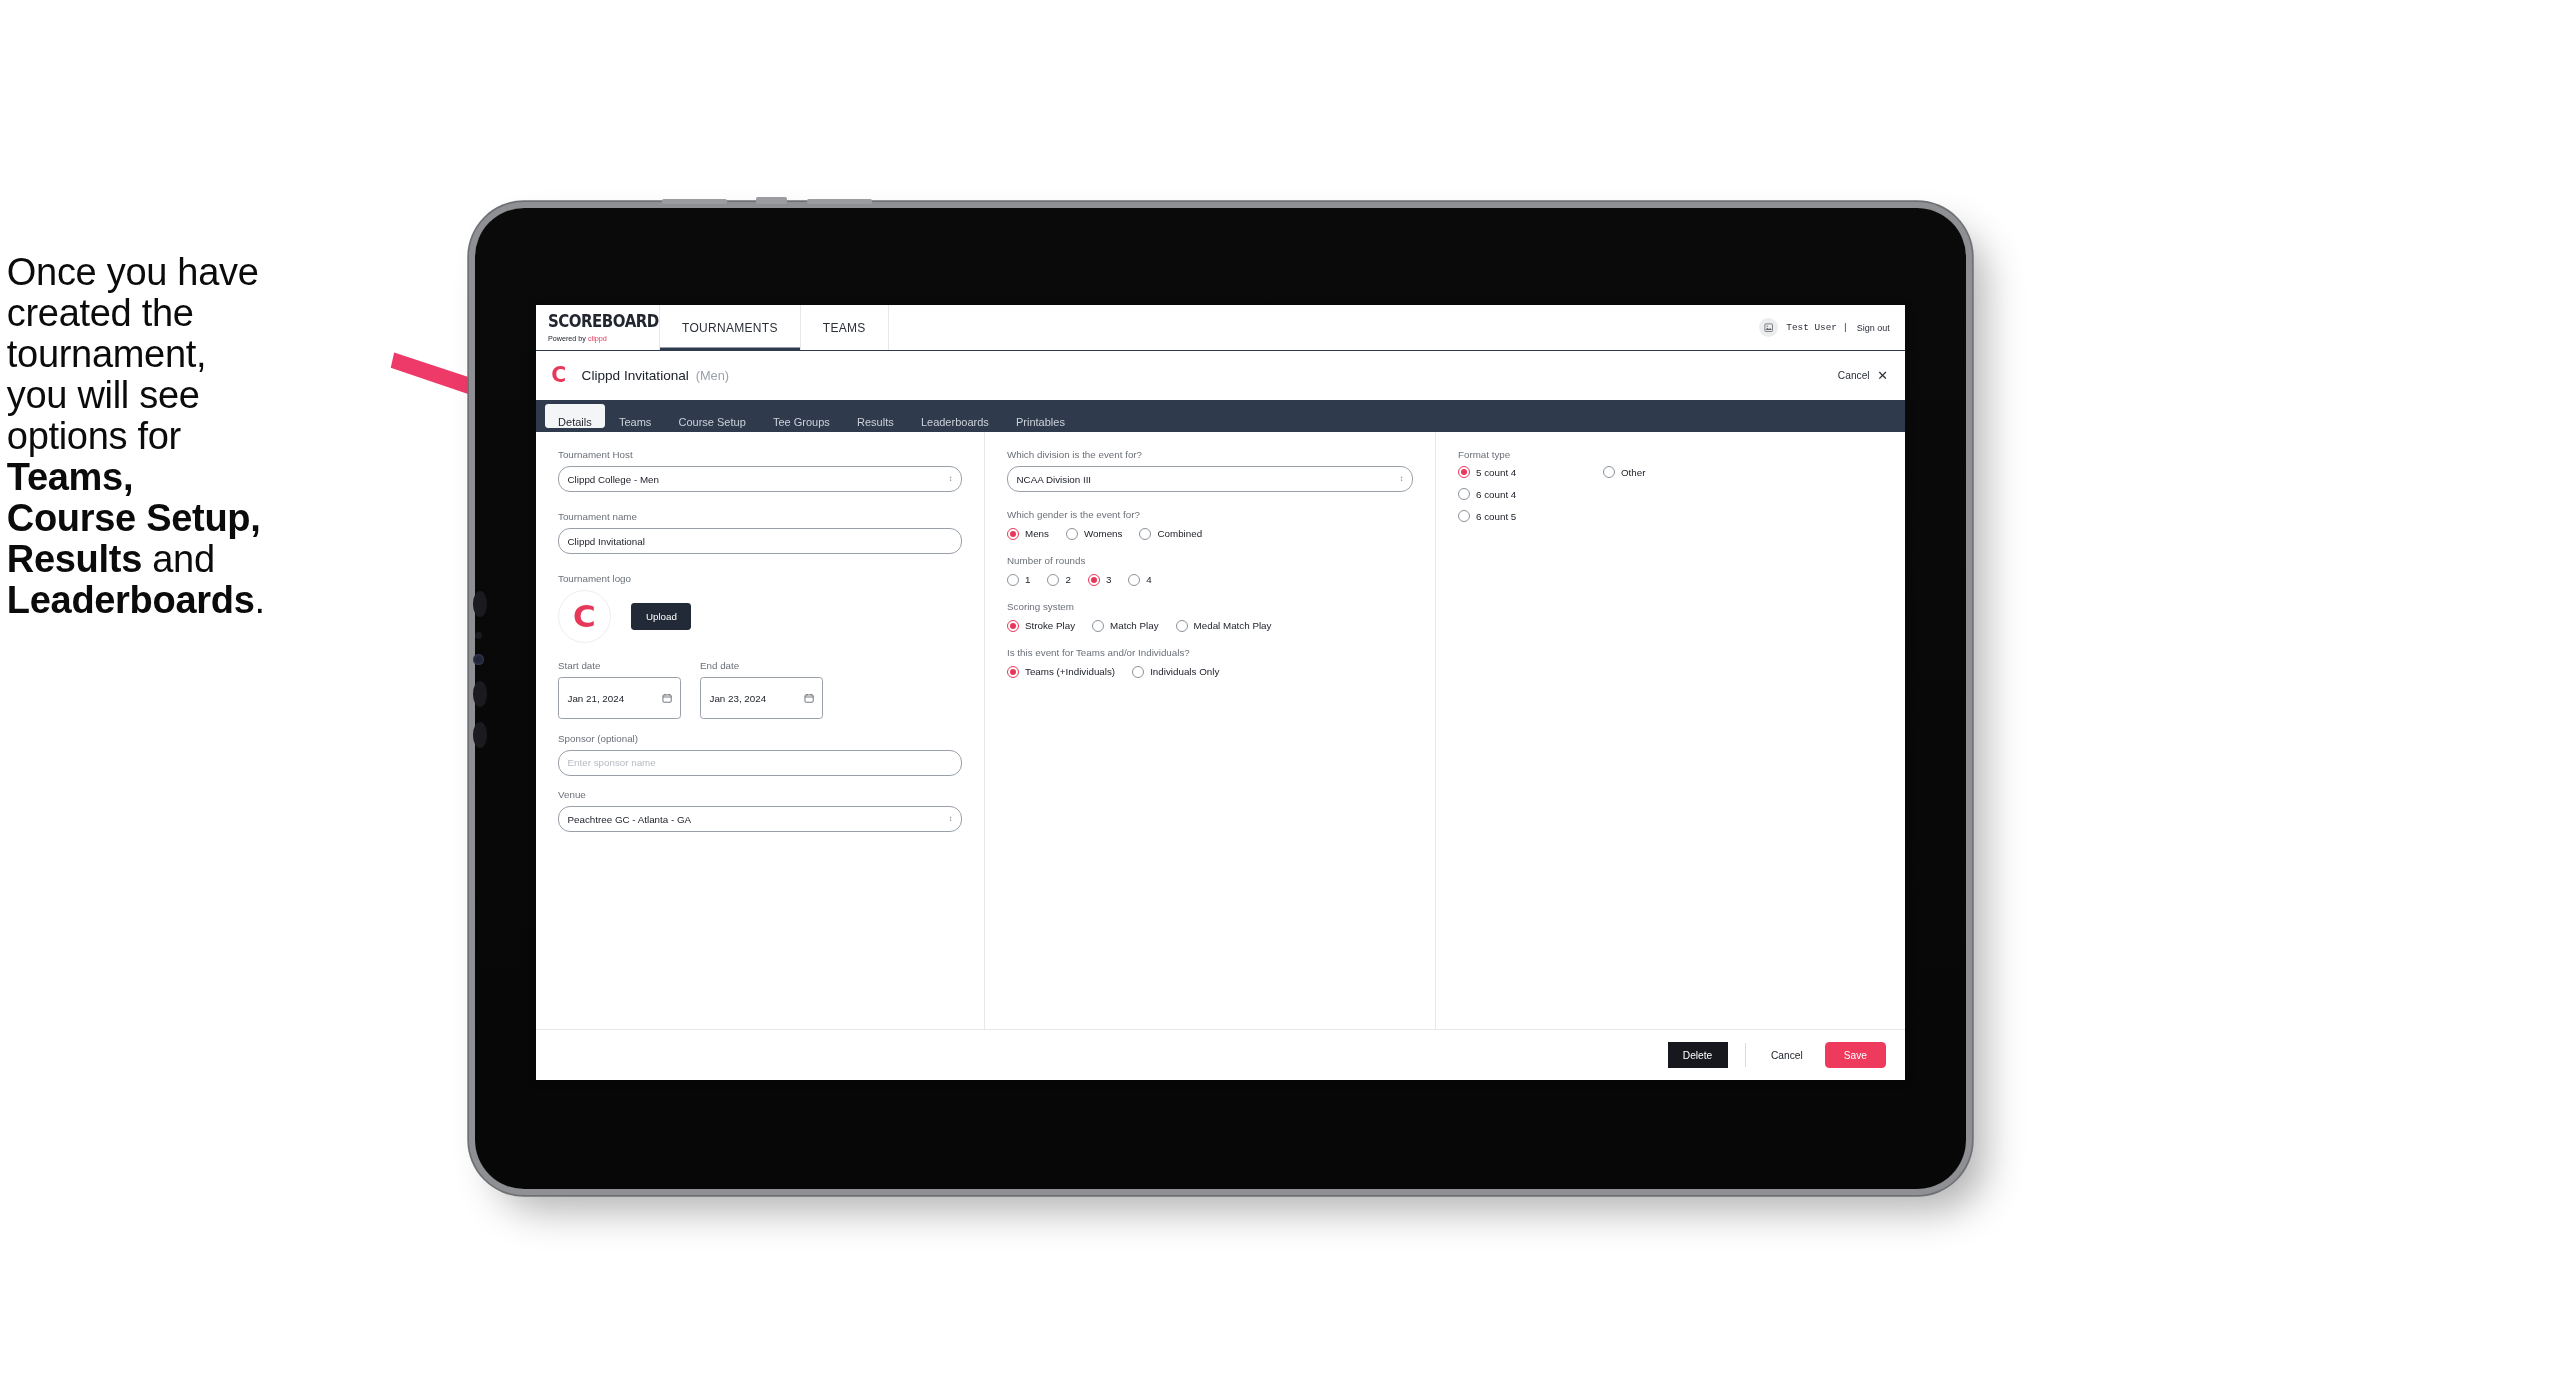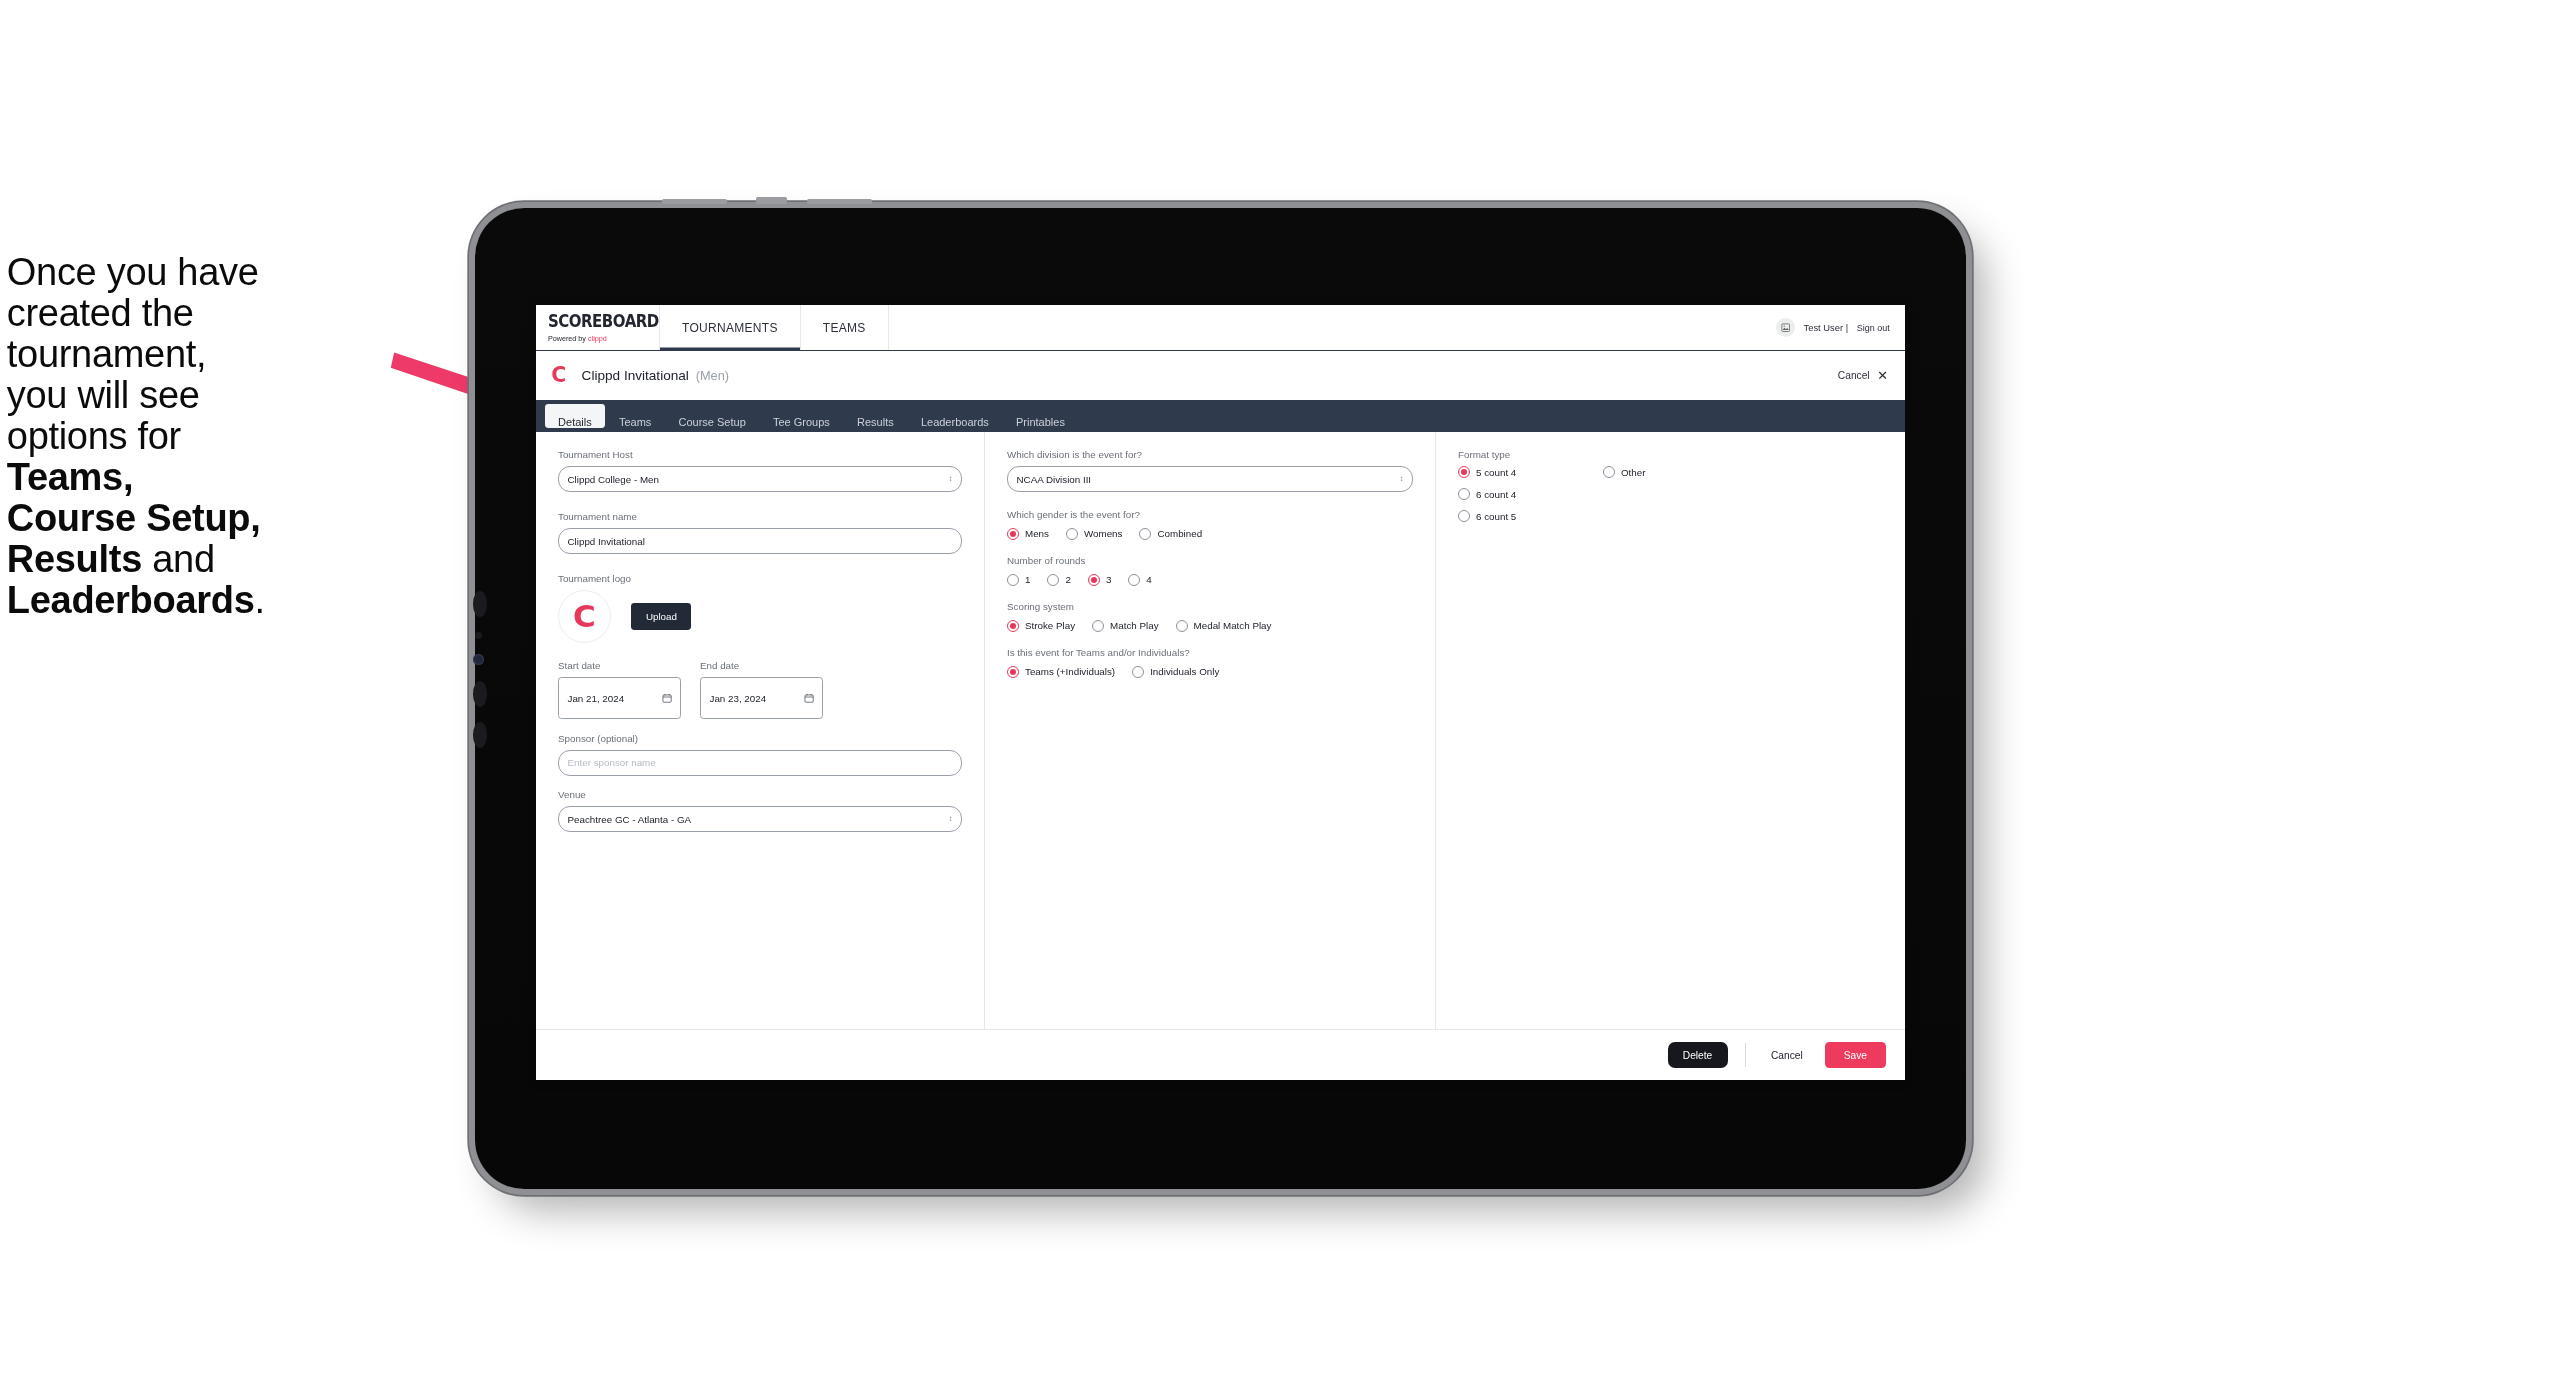--- a/index.html
+++ b/index.html
@@ -89,21 +89,21 @@
     border-right: 0.9px solid #e7e8ea;
     cursor: pointer;
   }
   .topnav-item.active { box-shadow: inset 0 -2.6px 0 0 #2f3a4d; }
   .topnav-spacer { flex: 1; }
   .topnav-right { display: flex; align-items: center; padding-right: 15.3px; gap: 8.5px; }
   .avatar {
     width: 19px; height: 19px; border-radius: 50%;
     background: #eceded; display: flex; align-items: center; justify-content: center;
   }
-  .user-name { font-size: 9.4px; color: #2b3039; }
+  .user-name { font-size: 9.4px; color: #2b3039; font-family: Liberation Mono, monospace; }
   .signout { font-size: 9px; color: #2b3039; cursor: pointer; }
 
   
   #titlerow {
     height: 49px; display: flex; align-items: center;
     padding: 0 17px 0 15.3px; background: #fff; flex: none;
   }
   .title-logo {
     font-size: 20.4px; font-weight: 700; color: #e8385a;
     font-family: "DejaVu Sans", sans-serif; margin-right: 15.3px; line-height: 1;
@@ -193,21 +193,21 @@
   .fmt-col-a { width: 145px; }
 
   
   #footer {
     height: 51px; border-top: 0.9px solid #e6e7e9; background: #fff;
     display: flex; align-items: center; justify-content: flex-end;
     padding-right: 19px; gap: 0; flex: none;
   }
   .btn-delete {
     background: #16181d; color: #fff; font-size: 10.2px;
-    padding: 7.7px 15.3px; border-radius: 7px; cursor: pointer;
+    padding: 7.7px 15.3px; border-radius: 0; cursor: pointer;
   }
   .vdiv { width: 0.9px; height: 24px; background: #d8dadd; margin: 0 17px; }
   .btn-cancel { font-size: 10.2px; color: #20242c; cursor: pointer; padding: 7.7px 8.5px; }
   .btn-save {
     background: #ee3a5d; color: #fff; font-size: 10.2px;
     padding: 7.7px 19px; border-radius: 4.3px; margin-left: 13.6px; cursor: pointer;
   }
 </style>
 </head>
 <body>

